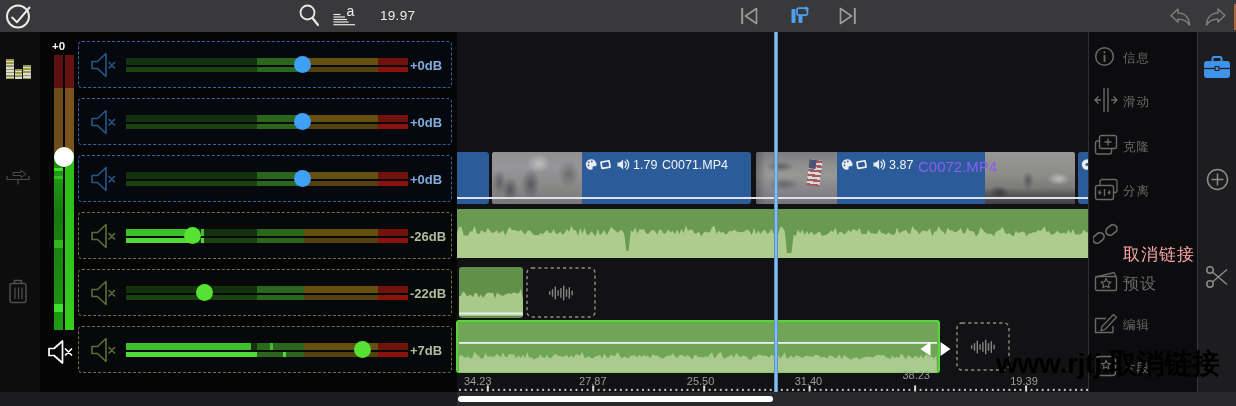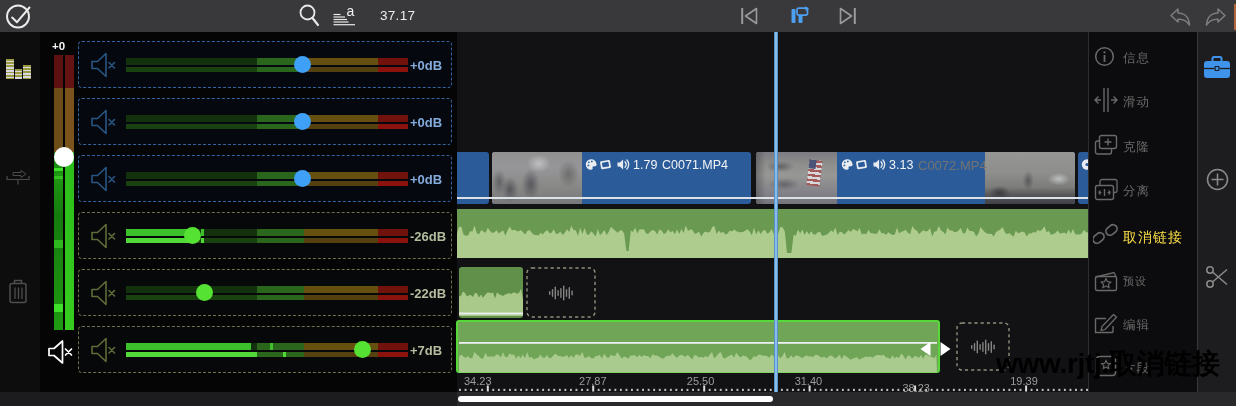--- a/index.html
+++ b/index.html
@@ -46,21 +46,21 @@
 <svg class="abs" style="left:331px;top:4px;" width="29" height="23" viewBox="0 0 29 23">
 <g stroke="#e8e8e8" stroke-width="1.2">
 <line x1="2.5" y1="10.5" x2="9.5" y2="10.5"></line>
 <line x1="2.5" y1="13" x2="14" y2="13"></line>
 <line x1="2.5" y1="15.5" x2="16" y2="15.5"></line>
 <line x1="2.5" y1="18" x2="17.5" y2="18"></line>
 <line x1="2.5" y1="20.7" x2="24" y2="20.7"></line>
 </g>
 <text x="15.5" y="12" fill="#f0f0f0" font-size="14" font-family="Liberation Sans">a</text>
 </svg>
-<div class="abs" style="left:380px;top:8px;font-size:13.5px;color:#eeeeee;letter-spacing:0.3px;">37.17</div>
+<div class="abs" style="left:380px;top:8px;font-size:13.5px;color:#eeeeee;letter-spacing:0.3px;">19.97</div>
 <svg class="abs" style="left:740px;top:7px;" width="18" height="18" viewBox="0 0 18 18">
 <line x1="2.2" y1="1" x2="2.2" y2="17" stroke="#9b9b9b" stroke-width="2"></line>
 <path d="M16.5 1.5 L5.5 9 L16.5 16.5 Z" fill="none" stroke="#9b9b9b" stroke-width="1.6" stroke-linejoin="round"></path>
 </svg>
 <svg class="abs" style="left:790px;top:6px;" width="20" height="20" viewBox="0 0 20 20">
 <rect x="1.5" y="3" width="4" height="14" rx="1" fill="#4d9ff0"></rect>
 <rect x="8.5" y="9" width="4" height="8" rx="1" fill="#4d9ff0"></rect>
 <rect x="7" y="2.2" width="10.5" height="7" rx="1.6" fill="none" stroke="#4d9ff0" stroke-width="1.7"></rect>
 <path d="M15.5 0 L19 2.8 L15.5 5" fill="#4d9ff0"></path>
 </svg>
@@ -233,22 +233,22 @@
 <svg class="abs" style="left:841px;top:158px;" width="46" height="13" viewBox="0 0 46 13">
 <path d="M6 1.3 a5.2 5.2 0 1 0 0 10.4 c1.4 0 2 -0.9 1.6 -1.9 c-0.3 -0.8 0.2 -1.6 1.1 -1.6 h1.5 c0.8 0 1.4 -0.6 1.4 -1.7 A5.4 5.4 0 0 0 6 1.3 Z" fill="#e9edf2"></path>
 <circle cx="3.8" cy="4.3" r="0.9" fill="#2b5c99"></circle>
     <circle cx="6.8" cy="3.4" r="0.9" fill="#2b5c99"></circle>
     <circle cx="3.4" cy="7.4" r="0.9" fill="#2b5c99"></circle>
 <rect x="15.5" y="2.6" width="10" height="8" rx="1.2" fill="#e9edf2" transform="rotate(-10 20.5 6.6)"></rect>
 <rect x="17.2" y="4.3" width="6.6" height="4.6" rx="0.6" fill="#2b5c99" transform="rotate(-10 20.5 6.6)"></rect>
 <path d="M32.5 4.6 h2.4 l3.2 -3.2 v10.2 l-3.2 -3.2 h-2.4 Z" fill="#e9edf2"></path>
 <path d="M40 3.8 a4 4 0 0 1 0 5.4 M41.9 2 a6.6 6.6 0 0 1 0 9" stroke="#e9edf2" stroke-width="1.3" fill="none" stroke-linecap="round"></path>
 </svg>
-<div class="abs" style="left:889px;top:157.5px;font-size:12.5px;color:#f2f4f6;">3.13</div>
-<div class="abs" style="left:918px;top:157.5px;font-size:13px;color:#737373;">C0072.MP4</div>
+<div class="abs" style="left:889px;top:157.5px;font-size:12.5px;color:#f2f4f6;">3.87</div>
+<div class="abs" style="left:918px;top:157.5px;font-size:15px;color:#8b5cf6;">C0072.MP4</div>
 <svg class="abs" style="left:1081px;top:158px;" width="12" height="13" viewBox="0 0 12 13">
 <circle cx="6" cy="6.5" r="5.2" fill="#e9edf2"></circle>
     <circle cx="6" cy="6.5" r="1.6" fill="#2b5c99"></circle>
 </svg>
 <svg class="abs" style="left:457px;top:209px;" width="633" height="49" viewBox="0 0 633 49">
 <rect x="0" y="0" width="633" height="49" fill="#6a9a51"></rect>
 <polygon points="0,49 0,24.1 2.2,17.8 4.4,17.9 6.6,25.8 8.8,26.8 11.0,26.4 13.2,22.2 15.4,22.5 17.6,16.8 19.8,24.3 22.0,25.3 24.2,21.1 26.4,22.5 28.6,23.8 30.8,18.8 33.0,21.9 35.2,24.1 37.4,23.3 39.6,21.2 41.8,24.5 44.0,22.8 46.2,21.6 48.4,26.8 50.6,21.5 52.8,17.4 55.0,21.4 57.2,20.7 59.4,21.8 61.6,22.5 63.8,21.0 66.0,23.2 68.2,25.6 70.4,22.1 72.6,21.1 74.8,23.7 77.0,25.9 79.2,26.1 81.4,26.4 83.6,23.7 85.8,25.5 88.0,22.7 90.2,21.1 92.4,24.3 94.6,23.8 96.8,20.3 99.0,24.9 101.2,24.6 103.4,22.5 105.6,26.0 107.8,23.8 110.0,20.3 112.2,22.9 114.4,16.7 116.6,21.3 118.8,21.2 121.0,27.1 123.2,18.8 125.4,25.0 127.6,18.9 129.8,25.4 132.0,25.8 134.2,22.3 136.4,24.5 138.6,27.5 140.8,20.0 143.0,26.2 145.2,23.9 147.4,21.0 149.6,25.9 151.8,22.8 154.0,17.8 156.2,20.1 158.4,21.8 160.6,23.8 162.8,21.4 165.0,21.3 167.2,24.7 169.4,42 171.6,42 173.8,21.6 176.0,22.9 178.2,18.6 180.4,24.4 182.6,20.3 184.8,20.4 187.0,20.3 189.2,24.7 191.4,24.8 193.6,22.3 195.8,21.0 198.0,22.1 200.2,25.5 202.4,20.5 204.6,21.5 206.8,24.9 209.0,24.0 211.2,20.2 213.4,23.6 215.6,21.7 217.8,25.2 220.0,20.6 222.2,25.1 224.4,20.1 226.6,23.9 228.8,16.5 231.0,22.1 233.2,20.4 235.4,20.8 237.6,24.7 239.8,24.2 242.0,22.5 244.2,27.6 246.4,23.9 248.6,22.5 250.8,23.5 253.0,23.0 255.2,18.1 257.4,17.0 259.6,25.0 261.8,21.6 264.0,24.0 266.2,22.7 268.4,25.4 270.6,24.5 272.8,21.4 275.0,22.6 277.2,20.5 279.4,22.3 281.6,22.9 283.8,23.3 286.0,23.1 288.2,21.8 290.4,20.3 292.6,22.6 294.8,26.2 297.0,18.7 299.2,25.6 301.4,21.3 303.6,25.1 305.8,22.0 308.0,20.7 310.2,24.7 312.4,23.6 314.6,20.1 316.8,25.0 319.0,22.9 321.2,24.8 323.4,17.7 325.6,18.4 327.8,22.3 330.0,44 332.2,44 334.4,44 336.6,25.8 338.8,26.8 341.0,20.5 343.2,24.4 345.4,20.5 347.6,26.1 349.8,21.9 352.0,25.6 354.2,22.2 356.4,25.5 358.6,25.6 360.8,23.3 363.0,22.7 365.2,26.9 367.4,26.3 369.6,25.7 371.8,24.1 374.0,21.4 376.2,23.0 378.4,18.6 380.6,25.9 382.8,22.7 385.0,23.2 387.2,25.4 389.4,23.4 391.6,21.0 393.8,23.0 396.0,20.1 398.2,21.0 400.4,22.2 402.6,19.0 404.8,25.6 407.0,24.5 409.2,25.5 411.4,20.8 413.6,24.3 415.8,24.2 418.0,25.1 420.2,24.4 422.4,20.2 424.6,24.5 426.8,24.1 429.0,26.0 431.2,23.2 433.4,24.8 435.6,26.0 437.8,25.5 440.0,18.5 442.2,24.6 444.4,22.8 446.6,22.1 448.8,20.7 451.0,24.0 453.2,25.1 455.4,16.9 457.6,20.6 459.8,21.6 462.0,25.2 464.2,23.0 466.4,21.2 468.6,22.5 470.8,21.9 473.0,19.0 475.2,27.5 477.4,22.6 479.6,22.2 481.8,17.0 484.0,21.5 486.2,22.8 488.4,25.6 490.6,18.6 492.8,21.6 495.0,21.6 497.2,23.0 499.4,23.1 501.6,21.4 503.8,19.0 506.0,24.5 508.2,24.2 510.4,18.6 512.6,22.0 514.8,21.9 517.0,22.9 519.2,27.6 521.4,24.8 523.6,18.0 525.8,21.1 528.0,23.3 530.2,24.7 532.4,24.7 534.6,25.1 536.8,27.5 539.0,22.9 541.2,21.8 543.4,20.6 545.6,17.9 547.8,23.3 550.0,25.2 552.2,24.1 554.4,26.0 556.6,27.7 558.8,21.7 561.0,24.3 563.2,23.6 565.4,22.5 567.6,23.4 569.8,27.5 572.0,24.3 574.2,24.5 576.4,22.9 578.6,23.8 580.8,20.7 583.0,22.2 585.2,20.4 587.4,17.2 589.6,23.3 591.8,22.1 594.0,25.7 596.2,25.2 598.4,23.9 600.6,21.6 602.8,24.4 605.0,24.2 607.2,23.6 609.4,25.0 611.6,20.6 613.8,24.7 616.0,20.0 618.2,25.2 620.4,25.5 622.6,25.5 624.8,24.4 627.0,20.7 629.2,23.5 631.4,22.9 633,49" fill="#adcc8e"></polygon>
 </svg>
 <div class="abs" style="left:459px;top:267px;width:64px;height:51px;background:#61904a;border-radius:3px;overflow:hidden;"></div>
 <svg class="abs" style="left:459px;top:267px;" width="64" height="51" viewBox="0 0 64 51">
@@ -291,21 +291,21 @@
     <rect x="11.2" y="4.0" width="1.4" height="10" rx="0.7" fill="#858585"></rect>
     <rect x="14" y="1.5" width="1.4" height="15" rx="0.7" fill="#858585"></rect>
     <rect x="16.8" y="5.0" width="1.4" height="8" rx="0.7" fill="#858585"></rect>
     <rect x="19.6" y="3.0" width="1.4" height="12" rx="0.7" fill="#858585"></rect>
     <rect x="22.4" y="6.5" width="1.4" height="5" rx="0.7" fill="#858585"></rect>
   </svg>
 <div class="abs" style="left:464.0px;top:374.5px;width:42px;text-align:left;font-size:11px;color:#9c9c9c;">34.23</div>
 <div class="abs" style="left:571.8px;top:374.5px;width:42px;text-align:center;font-size:11px;color:#9c9c9c;">27.87</div>
 <div class="abs" style="left:679.6px;top:374.5px;width:42px;text-align:center;font-size:11px;color:#9c9c9c;">25.50</div>
 <div class="abs" style="left:787.4px;top:374.5px;width:42px;text-align:center;font-size:11px;color:#9c9c9c;">31.40</div>
-<div class="abs" style="left:895.2px;top:382px;width:42px;text-align:center;font-size:11px;color:#9c9c9c;">38.23</div>
+<div class="abs" style="left:895.2px;top:369px;width:42px;text-align:center;font-size:11px;color:#9c9c9c;">38.23</div>
 <div class="abs" style="left:1003.0px;top:374.5px;width:42px;text-align:center;font-size:11px;color:#9c9c9c;">19.39</div>
 <svg class="abs" style="left:458px;top:385px;" width="630" height="8" viewBox="0 0 630 8">
     <rect x="1.0" y="3.8" width="1.9" height="2.2" fill="#bdbdbd"></rect>
     <rect x="6.6" y="3.8" width="1.9" height="2.2" fill="#bdbdbd"></rect>
     <rect x="12.1" y="3.8" width="1.9" height="2.2" fill="#bdbdbd"></rect>
     <rect x="17.7" y="3.8" width="1.9" height="2.2" fill="#bdbdbd"></rect>
     <rect x="23.2" y="3.8" width="1.9" height="2.2" fill="#bdbdbd"></rect>
     <rect x="28.8" y="0.5" width="2" height="6" fill="#dcdcdc"></rect>
     <rect x="34.3" y="3.8" width="1.9" height="2.2" fill="#bdbdbd"></rect>
     <rect x="39.9" y="3.8" width="1.9" height="2.2" fill="#bdbdbd"></rect>
@@ -441,27 +441,27 @@
 <rect x="6" y="1.5" width="17" height="13" rx="2" fill="none" stroke="#696969" stroke-width="1.3"></rect>
 <rect x="1.5" y="7.5" width="18" height="14" rx="2" fill="#0c0c0e" stroke="#696969" stroke-width="1.4"></rect>
 <path d="M5 14.5 h2.5 M4.5 14.5 l2 -2 m-2 2 l2 2 M16 14.5 h-2.5 M16.5 14.5 l-2 -2 m2 2 l-2 2" stroke="#696969" stroke-width="1.1" fill="none"></path>
 <rect x="9.8" y="11" width="1.4" height="7" fill="#696969"></rect>
 </svg>
 <div class="abs" style="left:1123px;top:183px;font-size:12.5px;color:#696969;letter-spacing:1px;">分离</div>
 <svg class="abs" style="left:1093px;top:222px;" width="25" height="25" viewBox="0 0 25 25">
 <rect x="-0.5" y="12" width="12" height="8" rx="4" fill="none" stroke="#696969" stroke-width="1.7" transform="rotate(-40 5.5 16)"></rect>
 <rect x="12.5" y="4" width="12" height="8" rx="4" fill="none" stroke="#696969" stroke-width="1.7" transform="rotate(-40 18.5 8)"></rect>
 </svg>
-<div class="abs" style="left:1123px;top:229px;font-size:14px;color:#fde047;letter-spacing:1px;">取消链接</div>
+<div class="abs" style="left:1123px;top:243px;font-size:17px;color:#fca5a5;letter-spacing:1px;">取消链接</div>
 <svg class="abs" style="left:1094px;top:271px;" width="24" height="21" viewBox="0 0 24 21">
 <path d="M2 6 l18 -4.5 2 4" fill="none" stroke="#696969" stroke-width="1.3"></path>
 <rect x="1.5" y="5.5" width="21" height="14" rx="1.5" fill="none" stroke="#696969" stroke-width="1.4"></rect>
 <path d="M12 7.5 l1.5 3.2 3.5 0.3 -2.6 2.4 0.8 3.4 -3.2 -1.8 -3.2 1.8 0.8 -3.4 -2.6 -2.4 3.5 -0.3 Z" fill="none" stroke="#696969" stroke-width="1.2" stroke-linejoin="round"></path>
 </svg>
-<div class="abs" style="left:1123px;top:274px;font-size:11px;color:#696969;letter-spacing:1px;">预设</div>
+<div class="abs" style="left:1123px;top:274px;font-size:16px;color:#696969;letter-spacing:1px;">预设</div>
 <svg class="abs" style="left:1094px;top:312px;" width="24" height="22" viewBox="0 0 24 22">
 <path d="M1.5 6.5 V20.5 H19" fill="none" stroke="#696969" stroke-width="1.4"></path>
 <path d="M1.5 6.5 H12 M19 20.5 V14" fill="none" stroke="#696969" stroke-width="1.4"></path>
 <path d="M8 14.5 L19.5 2.5 l3 2.8 L11 17.5 l-4 1.2 Z" fill="#0c0c0e" stroke="#696969" stroke-width="1.3" stroke-linejoin="round"></path>
 </svg>
 <div class="abs" style="left:1123px;top:317px;font-size:12.5px;color:#696969;letter-spacing:1px;">编辑</div>
 <svg class="abs" style="left:1095px;top:355px;" width="22" height="22" viewBox="0 0 22 22">
 <rect x="1.5" y="1.5" width="19" height="19" rx="3" fill="none" stroke="#696969" stroke-width="1.4"></rect>
 <path d="M11 5.5 l1.3 2.8 3 .3 -2.2 2 .6 3 -2.7 -1.5 -2.7 1.5 .6 -3 -2.2 -2 3 -.3 Z" fill="none" stroke="#696969" stroke-width="1.1"></path>
 </svg>

